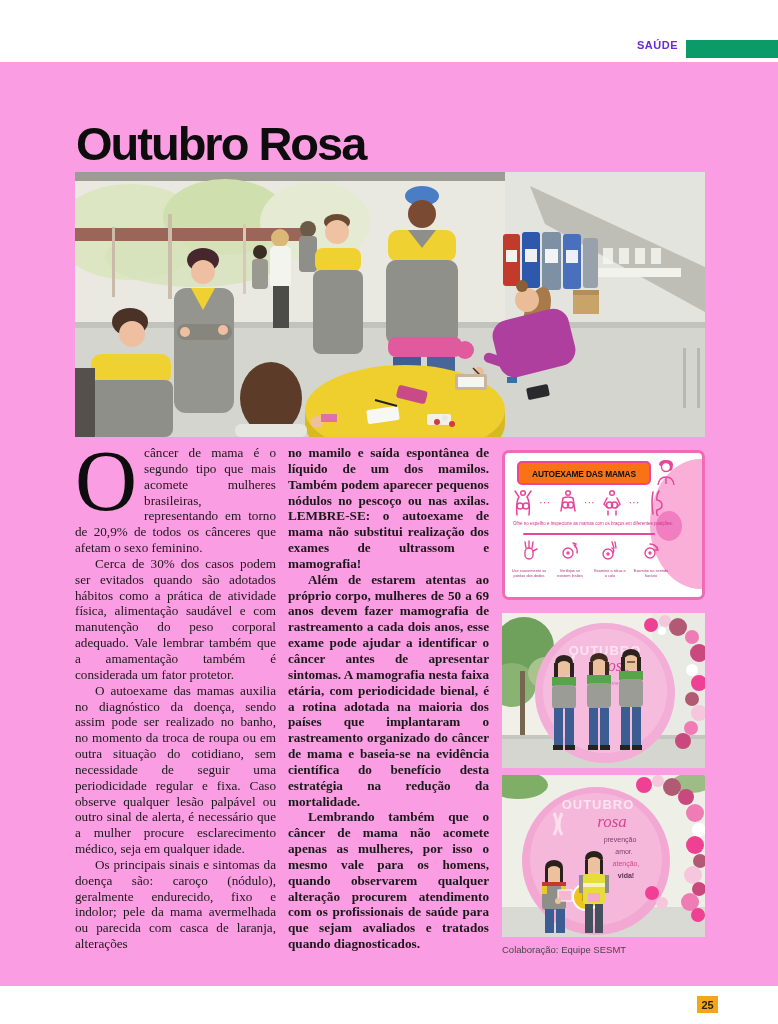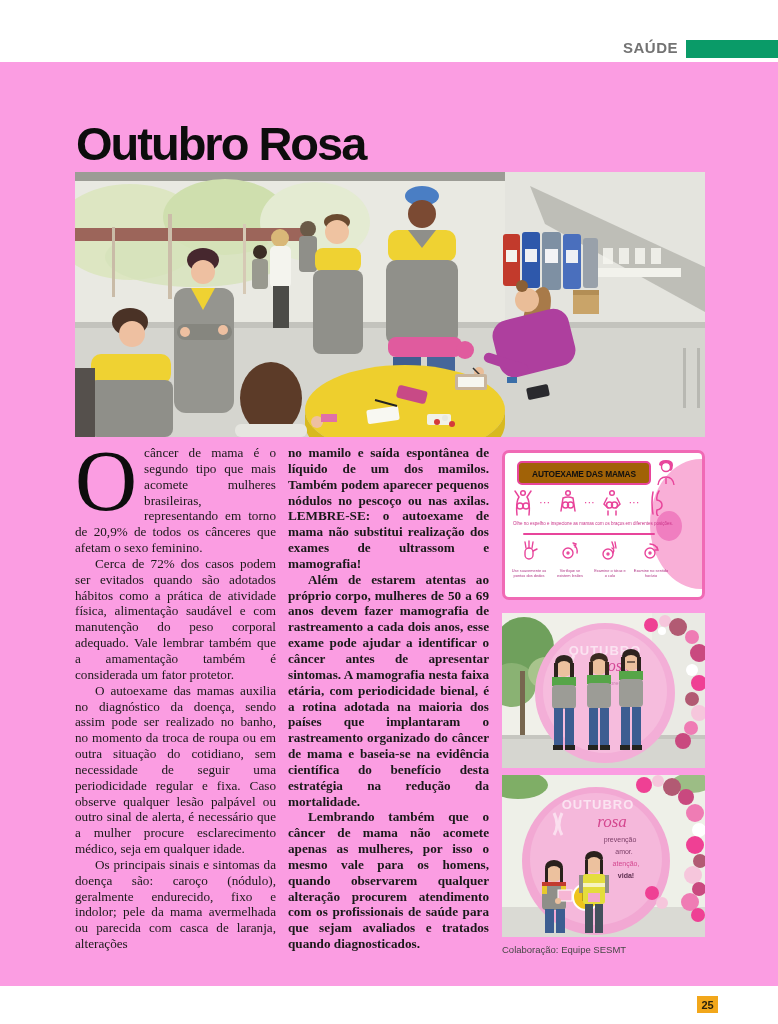--- a/index.html
+++ b/index.html
@@ -1,20 +1,20 @@
 <!DOCTYPE html>
 <html lang="pt"><head>
 <meta charset="utf-8">
 <style>
   html,body{margin:0;padding:0;}
   body{width:778px;height:1024px;font-family:"Liberation Sans",sans-serif;background:#ffffff;}
   .page{position:relative;width:778px;height:1024px;background:#fff;overflow:hidden;}
 
   
-  .hdr-label{position:absolute;top:39px;right:100px;font-weight:bold;font-size:15px;letter-spacing:.5px;color:#737373;}
+  .hdr-label{position:absolute;top:39px;right:100px;font-weight:bold;font-size:11px;letter-spacing:.5px;color:#6d28d9;}
   .hdr-bar{position:absolute;top:40px;right:0;width:92px;height:18px;background:#0a9b68;}
 
   
   .pink{position:absolute;top:62px;left:0;width:778px;height:924px;background:#fb9de2;}
 
   .title{position:absolute;left:76px;top:10px;font-size:47px;line-height:1;font-weight:bold;letter-spacing:-2px;color:#0d0d0d;font-family:"Liberation Sans",sans-serif;margin-top:48px;}
   .subtitle{position:absolute;left:78px;top:74px;font-size:18.5px;color:#3e5f50;letter-spacing:-.2px;}
 
   .photo-main{position:absolute;left:75px;top:110px;width:630px;height:265px;overflow:hidden;}
   .photo-main svg{display:block;width:100%;height:100%;}
@@ -29,21 +29,21 @@
   .article p{margin:0;text-indent:20px;}
   .article p.first{text-indent:0;}
   .dropcap{float:left;font-size:86px;line-height:68px;padding:2px 7px 0 0;font-family:"Liberation Serif",serif;color:#0d0d0d;}
 
   
   .rail{position:absolute;left:502px;top:388px;width:203px;}
   .info-card{position:absolute;left:0;top:0;width:197px;height:144px;background:#ffffff;border:3px solid #f06ab5;border-radius:7px;overflow:hidden;}
   .breast-shape{position:absolute;right:-26px;top:6px;width:78px;height:130px;background:#f9afd7;border-radius:65% 10% 10% 65% / 50% 10% 10% 50%;}
   .breast-shape .areola{position:absolute;left:6px;top:52px;width:26px;height:30px;background:#f07ec0;border-radius:50%;}
   .info-head{position:absolute;left:12px;top:8px;width:160px;height:24px;}
-  .info-title-box{position:absolute;left:0;top:0;width:130px;height:20px;border:2px solid #e8459b;border-radius:5px;background:#a16207;
+  .info-title-box{position:absolute;left:0;top:0;width:130px;height:20px;border:2px solid #e8459b;border-radius:5px;background:#f97316;
                   display:flex;align-items:center;justify-content:center;}
   .info-title-box span{font-weight:bold;font-size:9.5px;letter-spacing:-.2px;color:#101010;transform:scaleX(.88);white-space:nowrap;}
   .nurse{position:absolute;left:138px;top:-3px;}
   .info-row1{position:absolute;left:6px;top:36px;width:158px;display:flex;align-items:center;justify-content:space-between;}
   .dots{color:#e8459b;font-weight:bold;font-size:8px;letter-spacing:1px;}
   .info-instruction{position:absolute;left:4px;top:68px;width:300px;transform:scale(.56);transform-origin:0 0;
                     font-size:8px;color:#c93287;text-align:center;white-space:nowrap;}
   .info-divider{position:absolute;left:18px;top:80px;width:132px;height:2px;background:#e8459b;border-radius:2px;}
   .info-row2{position:absolute;left:6px;top:86px;width:158px;display:flex;justify-content:space-between;}
   .step{width:36px;text-align:center;}
@@ -186,21 +186,21 @@
           <rect x="160" y="252" width="72" height="13" rx="6" fill="#e6e6e0"></rect>
           <circle cx="242" cy="250" r="6" fill="#eec0a1"></circle>
             <rect x="246" y="242" width="16" height="8" fill="#e070a8"></rect>
         </g>
       </svg>
     </div>
 
     <div class="article">
       <div class="col col1">
         <p class="first"><span class="dropcap">O</span><span>câncer de mama é o segundo tipo que mais acomete mulheres brasileiras, representando em torno de 20,9% de todos os cânceres que afetam o sexo feminino.</span></p>
-        <p>Cerca de 72% dos casos podem ser evitados quando são adotados hábitos como a prática de atividade física, alimentação saudável e com manutenção do peso corporal adequado. Vale lembrar também que a amamentação também é considerada um fator protetor.</p>
+        <p>Cerca de 30% dos casos podem ser evitados quando são adotados hábitos como a prática de atividade física, alimentação saudável e com manutenção do peso corporal adequado. Vale lembrar também que a amamentação também é considerada um fator protetor.</p>
         <p>O autoexame das mamas auxilia no diagnóstico da doença, sendo assim pode ser realizado no banho, no momento da troca de roupa ou em outra situação do cotidiano, sem necessidade de seguir uma periodicidade regular e fixa. Caso observe qualquer lesão palpável ou outro sinal de alerta, é necessário que a mulher procure esclarecimento médico, seja em qualquer idade.</p>
         <p>Os principais sinais e sintomas da doença são: caroço (nódulo), geralmente endurecido, fixo e indolor; pele da mama avermelhada ou parecida com casca de laranja, alterações</p>
       </div>
       <div class="col col2">
         <p class="first">no mamilo e saída espontânea de líquido de um dos mamilos. Também podem aparecer pequenos nódulos no pescoço ou nas axilas. LEMBRE-SE: o autoexame de mama não substitui realização dos exames de ultrassom e mamografia!</p>
         <p>Além de estarem atentas ao próprio corpo, mulheres de 50 a 69 anos devem fazer mamografia de rastreamento a cada dois anos, esse exame pode ajudar a identificar o câncer antes de apresentar sintomas. A mamografia nesta faixa etária, com periodicidade bienal, é a rotina adotada na maioria dos países que implantaram o rastreamento organizado do câncer de mama e baseia-se na evidência científica do benefício desta estratégia na redução da mortalidade.</p>
         <p>Lembrando também que o câncer de mama não acomete apenas as mulheres, por isso o mesmo vale para os homens, quando observarem qualquer alteração procurem atendimento com os profissionais de saúde para que sejam avaliados e tratados quando diagnosticados.</p>
       </div>
     </div>
 

